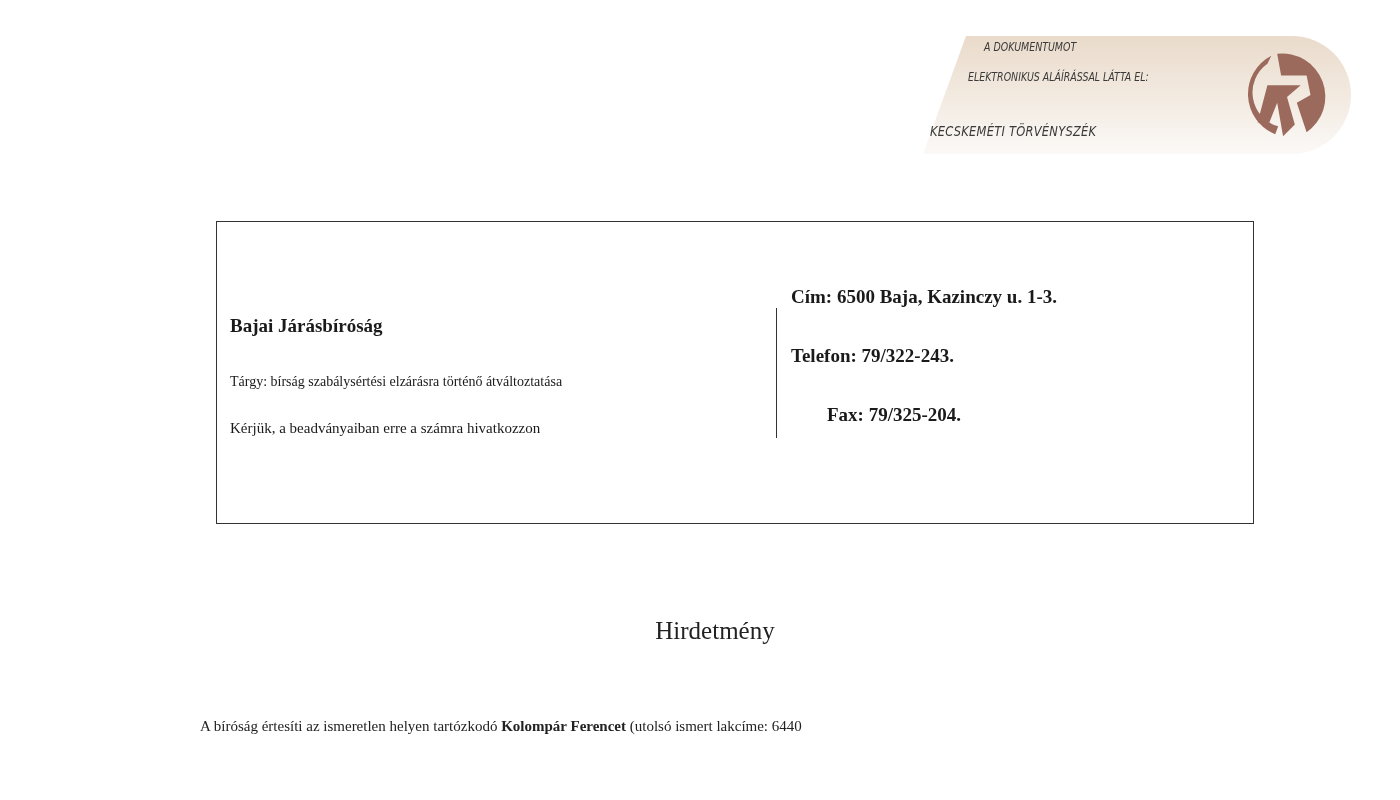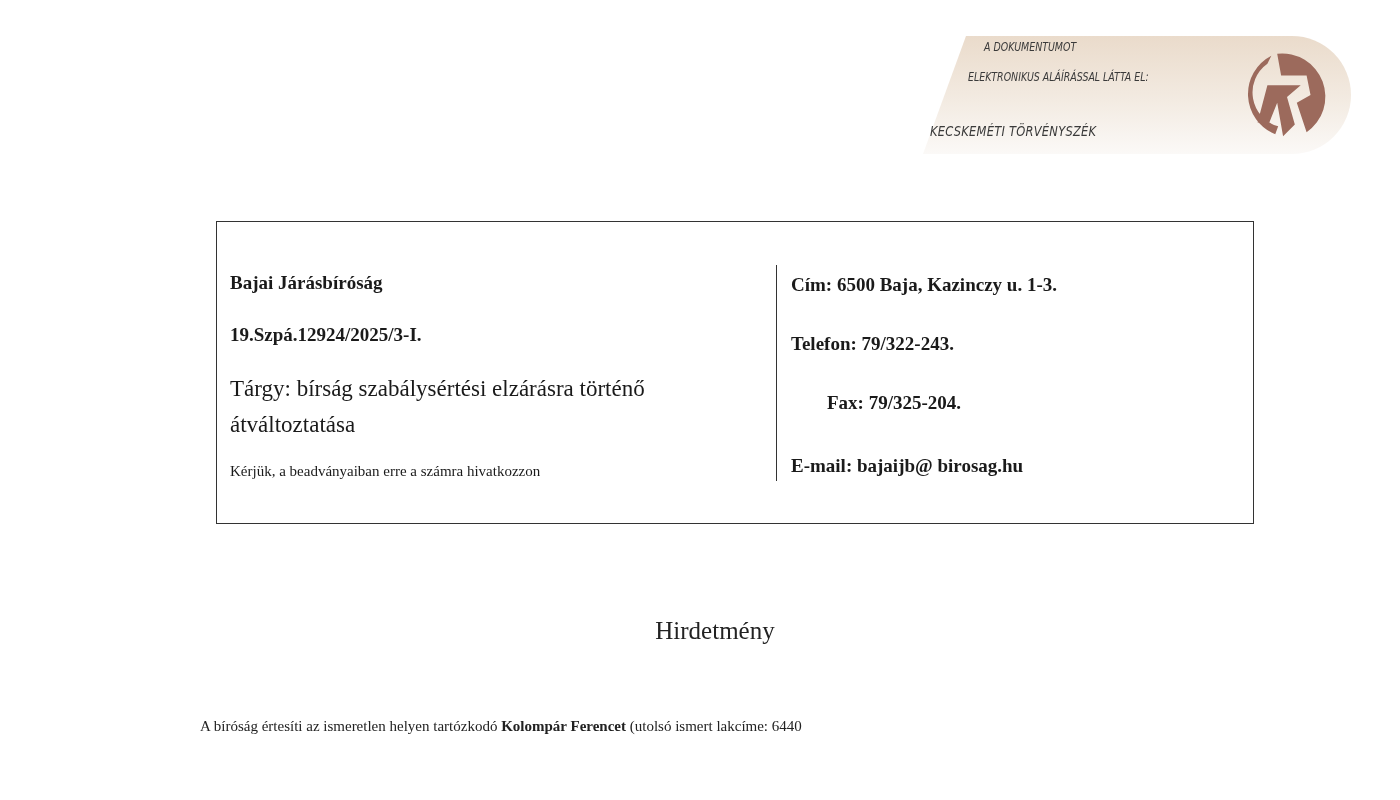--- a/index.html
+++ b/index.html
@@ -31,21 +31,21 @@
     display: flex;
     align-items: center;
   }
   .cell-left {
     width: 560px; border-right: 1.5px solid #333; box-sizing: border-box;
     padding: 6px 0 0 13px;
   }
   .cell-right { flex: 1; padding: 6px 0 0 14px; }
   .court-name { font-weight: bold; font-size: 19px; height: 52px; line-height: 24px; }
   .case-no { font-weight: bold; font-size: 19px; height: 50px; line-height: 24px; }
-  .subject { font-size: 23px; line-height: 36px; margin-top: -2px; }
+  .subject { font-size: 14px; line-height: 36px; margin-top: -2px; }
   .ref-note { font-size: 15px; margin-top: 18px; line-height: 20px; }
   .contact { font-weight: bold; font-size: 19px; line-height: 24px; }
   .contact-address { height: 59px; }
   .contact-phone { height: 59px; }
   .contact-fax { height: 63px; margin-left: 36px; }
 
   .title {
     position: absolute; left: 0; width: 1430px; top: 617px;
     text-align: center; font-size: 25px; color: #222;
   }
@@ -75,29 +75,27 @@
   <svg class="stamp-logo" width="98" height="98" viewBox="0 0 100 100">
     <path d="M34 10 A44 44 0 0 0 38 90 L41 82 A36 36 0 0 1 30 18 Z" fill="#9c6a5c"></path>
     <path d="M40 8 A44 44 0 0 1 70 88 L60 58 L74 50 L70 30 L44 30 Z" fill="#9c6a5c"></path>
     <path d="M20 78 L30 40 L64 40 L50 52 L58 80 L46 92 L40 58 L32 78 Z" fill="#9c6a5c"></path>
   </svg>
 </div>
 
 <div class="header-table">
   <div class="cell-left">
     <div class="court-name">Bajai Járásbíróság</div>
-    <div class="case-no">19.Szpá.12924/2025/3-I.</div>
     <div class="subject" style="width:470px">Tárgy: bírság szabálysértési elzárásra történő átváltoztatása</div>
     <div class="ref-note">Kérjük, a beadványaiban erre a számra hivatkozzon</div>
   </div>
   <div class="cell-right">
     <div class="contact contact-address">Cím: 6500 Baja, Kazinczy u. 1-3.</div>
     <div class="contact contact-phone">Telefon: 79/322-243.</div>
     <div class="contact contact-fax">Fax: 79/325-204.</div>
-    <div class="contact">E-mail: bajaijb@ birosag.hu</div>
   </div>
 </div>
 
 <div class="title">Hirdetmény</div>
 
 <div class="body-line">
   <span>A bíróság értesíti az ismeretlen helyen tartózkodó </span><b>Kolompár Ferencet</b><span> (utolsó ismert lakcíme: 6440</span>
 </div>
 
 </body></html>

